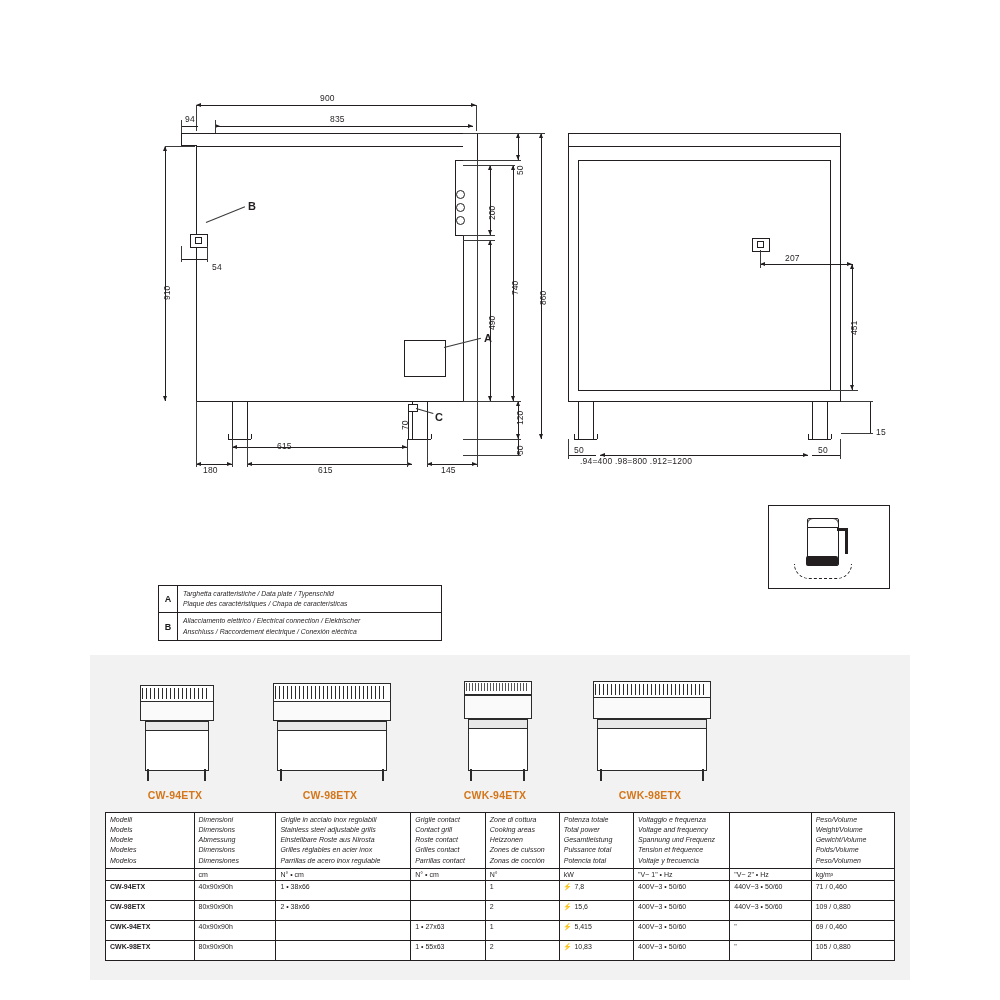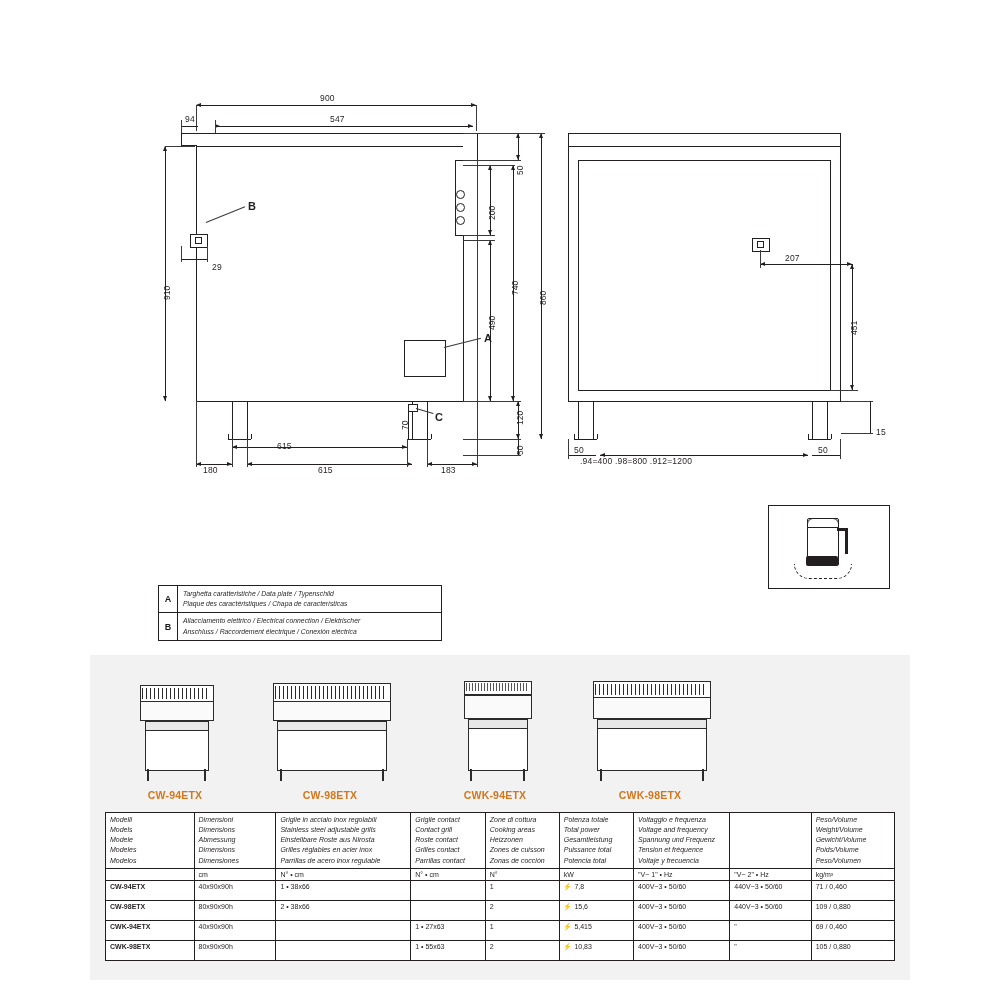--- a/index.html
+++ b/index.html
@@ -75,21 +75,21 @@
     <div class="arrowr" style="left:471px;top:102.5px;"></div>
     <div class="dim" style="left:320px;top:93px;">900</div>
     <div class="ln v thin" style="left:196px;top:105px;height:26px;"></div>
     <div class="ln v thin" style="left:476px;top:105px;height:26px;"></div>
 
     <div class="ln h" style="left:181px;top:126px;width:17px;"></div>
     <div class="dim" style="left:185px;top:114px;">94</div>
     <div class="ln h" style="left:215px;top:126px;width:258px;"></div>
     <div class="arrowr" style="left:215px;top:123.5px;border-left-color:#231f20;"></div>
     <div class="arrowr" style="left:468px;top:123.5px;"></div>
-    <div class="dim" style="left:330px;top:114px;">547</div>
+    <div class="dim" style="left:330px;top:114px;">835</div>
     <div class="ln v thin" style="left:215px;top:120px;height:14px;"></div>
     <div class="ln v thin" style="left:181px;top:120px;height:14px;"></div>
 
     <div class="ln h" style="left:181px;top:133px;width:296px;"></div>
     <div class="ln h" style="left:196px;top:146px;width:267px;"></div>
     <div class="ln v" style="left:181px;top:133px;height:12px;"></div>
     <div class="ln h" style="left:181px;top:145px;width:16px;"></div>
     <div class="ln v" style="left:196px;top:146px;height:255px;"></div>
     <div class="ln v" style="left:477px;top:133px;height:27px;"></div>
 
@@ -121,21 +121,21 @@
     <div class="callout" style="left:484px;top:332px;">A</div>
 
     <div style="position:absolute;left:190px;top:234px;width:16px;height:12px;border:1px solid #231f20;background:#fff;"></div>
     <div style="position:absolute;left:195px;top:237px;width:5px;height:5px;border:1px solid #231f20;"></div>
     <div class="ln h thin" style="left:206px;top:222px;width:42px;transform:rotate(-22deg);transform-origin:left center;"></div>
     <div class="callout" style="left:248px;top:200px;">B</div>
 
     <div class="ln h" style="left:181px;top:259px;width:26px;"></div>
     <div class="ln v thin" style="left:181px;top:246px;height:16px;"></div>
     <div class="ln v thin" style="left:207px;top:246px;height:16px;"></div>
-    <div class="dim" style="left:212px;top:262px;">29</div>
+    <div class="dim" style="left:212px;top:262px;">54</div>
 
     <div style="position:absolute;left:408px;top:404px;width:8px;height:6px;border:1px solid #231f20;background:#fff;"></div>
     <div class="ln h thin" style="left:416px;top:408px;width:18px;transform:rotate(16deg);transform-origin:left center;"></div>
     <div class="callout" style="left:435px;top:411px;">C</div>
     <div class="dimv" style="left:400px;top:430px;">70</div>
     <div class="ln v" style="left:408px;top:412px;height:24px;"></div>
 
     <div class="ln v" style="left:165px;top:146px;height:255px;"></div>
     <div class="arrowu" style="left:162.5px;top:146px;"></div>
     <div class="arrowd" style="left:162.5px;top:396px;"></div>
@@ -195,21 +195,21 @@
     <div class="dim" style="left:203px;top:465px;">180</div>
 
     <div class="ln h" style="left:247px;top:464px;width:165px;"></div>
     <div class="arrowl" style="left:247px;top:461.5px;"></div>
     <div class="arrowr" style="left:407px;top:461.5px;"></div>
     <div class="dim" style="left:318px;top:465px;">615</div>
 
     <div class="ln h" style="left:427px;top:464px;width:50px;"></div>
     <div class="arrowl" style="left:427px;top:461.5px;"></div>
     <div class="arrowr" style="left:472px;top:461.5px;"></div>
-    <div class="dim" style="left:441px;top:465px;">183</div>
+    <div class="dim" style="left:441px;top:465px;">145</div>
 
     <div class="ln v thin" style="left:196px;top:401px;height:66px;"></div>
     <div class="ln v thin" style="left:232px;top:439px;height:28px;"></div>
     <div class="ln v thin" style="left:247px;top:439px;height:28px;"></div>
     <div class="ln v thin" style="left:407px;top:439px;height:28px;"></div>
     <div class="ln v thin" style="left:427px;top:439px;height:28px;"></div>
     <div class="ln v thin" style="left:477px;top:160px;height:307px;"></div>
   </div>
 
   <div>

